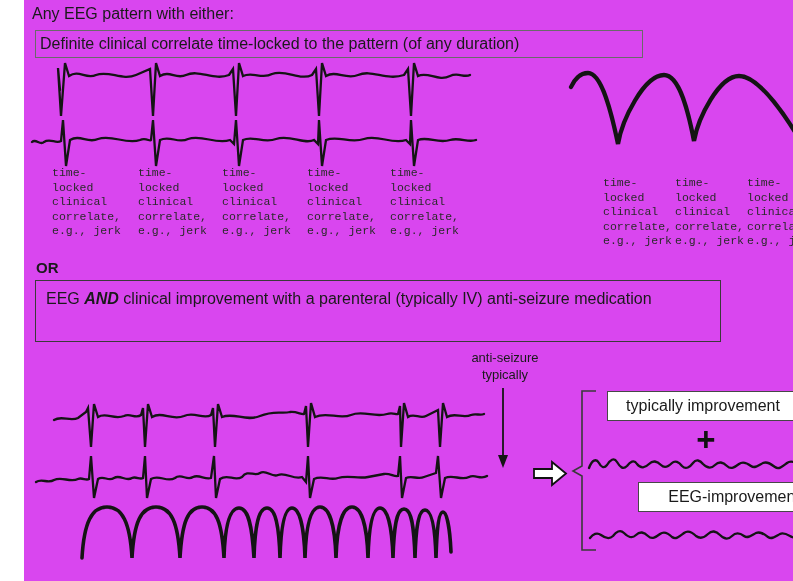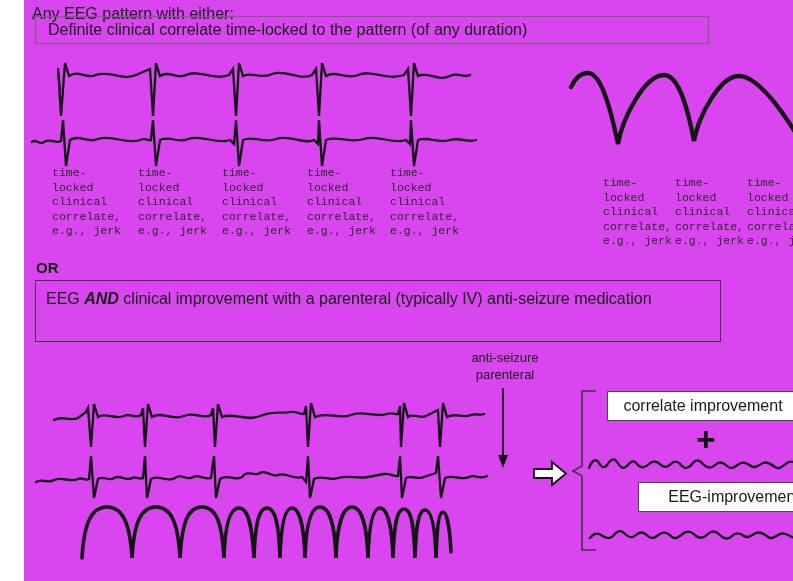--- a/index.html
+++ b/index.html
@@ -11,23 +11,23 @@
     color:#1a1a1a;
     overflow:hidden;
     margin-left:24px;
   }
   .abs{position:absolute;}
   .title{
     left:8px;top:3px;
     font-size:16px;line-height:22px;color:#1a1a1a;
   }
   .box1{
-    left:11px;top:16px;width:674px;height:28px;
+    left:11px;top:30px;width:608px;height:28px;
     border:1.6px solid #6a6a6a;box-sizing:border-box;
-    font-size:16px;line-height:25px;padding-left:12px;
+    font-size:16px;line-height:25px;padding-left:4px;
     white-space:nowrap;overflow:hidden;
   }
   .or{
     left:12px;top:259px;
     font-size:15px;font-weight:700;text-align:right;
   }
   .box2{
     left:11px;top:280px;width:686px;height:62px;
     border:1.6px solid #3a3a3a;box-sizing:border-box;
     font-size:16px;line-height:25px;padding:5px 10px 12px 10px;
@@ -142,21 +142,21 @@
 correlate,
 e.g., jerk</div>
 
   <div class="abs or">OR</div>
 
   <div class="abs box2">
     <span>EEG </span><span class="and">AND</span><span> clinical improvement with a parenteral (typically IV) anti-seizure medication</span>
   </div>
 
   <div class="abs med-label">anti-seizure
-parenteral</div>
+typically</div>
 
   <svg class="abs" style="left:469px;top:386px" width="20" height="84" viewBox="0 0 20 84">
     <line x1="10" y1="2" x2="10" y2="70" stroke="#141414" stroke-width="1.8"></line>
     <polygon points="5,69 15,69 10,82" fill="#141414"></polygon>
   </svg>
 
   <svg class="abs" style="left:0;top:398px" width="465" height="105" viewBox="0 0 465 105">
     <g fill="none" stroke="#141414" stroke-width="2.3" stroke-linecap="round">
       <path d="M30,22 C38,17 46,24 54,20 L62,14 L64,10 L67,49 L70,6 L74,19
                C82,14 90,22 100,18 C106,15 112,21 117,17
@@ -201,21 +201,21 @@
 
   <svg class="abs" style="left:506px;top:458px" width="40" height="32" viewBox="0 0 40 32">
     <polygon points="4,11 22,11 22,4 36,15.5 22,27 22,20 4,20" fill="#ffffff" stroke="#111111" stroke-width="1.8" stroke-linejoin="miter"></polygon>
   </svg>
 
   <svg class="abs" style="left:546px;top:388px" width="30" height="166" viewBox="0 0 30 166">
     <path d="M26,3 L12,3 L12,78 L3,83 L12,88 L12,162 L26,162" fill="none" stroke="#3a3a3a" stroke-width="1.6"></path>
   </svg>
 
   <div class="abs outcome-box" style="left:583px;top:391px">
-    <span>correlate improvement</span>
+    <span>typically improvement</span>
   </div>
 
   <div class="abs plus">+</div>
 
   <svg class="abs" style="left:563px;top:452px" width="228" height="28" viewBox="0 0 228 28">
     <path d="M2,16 C5,8 9,6 12,11 C14,15 17,17 20,13 C23,8 27,5 30,10 C33,15 36,18 40,14
              C43,10 47,7 50,12 C54,17 58,16 62,12 C66,8 70,9 74,13 C78,17 82,14 85,11
              C88,8 92,10 95,14 C99,18 103,15 106,11 C109,7 113,8 116,12 C120,16 124,17 128,13
              C132,9 136,10 140,14 C144,18 148,15 152,12 C156,9 160,11 164,14 C168,17 172,13 176,11
              C180,9 184,12 188,15 C192,18 196,14 200,11 C204,8 208,10 212,13 C216,16 220,12 224,10" fill="none" stroke="#141414" stroke-width="2.3" stroke-linecap="round"></path>

